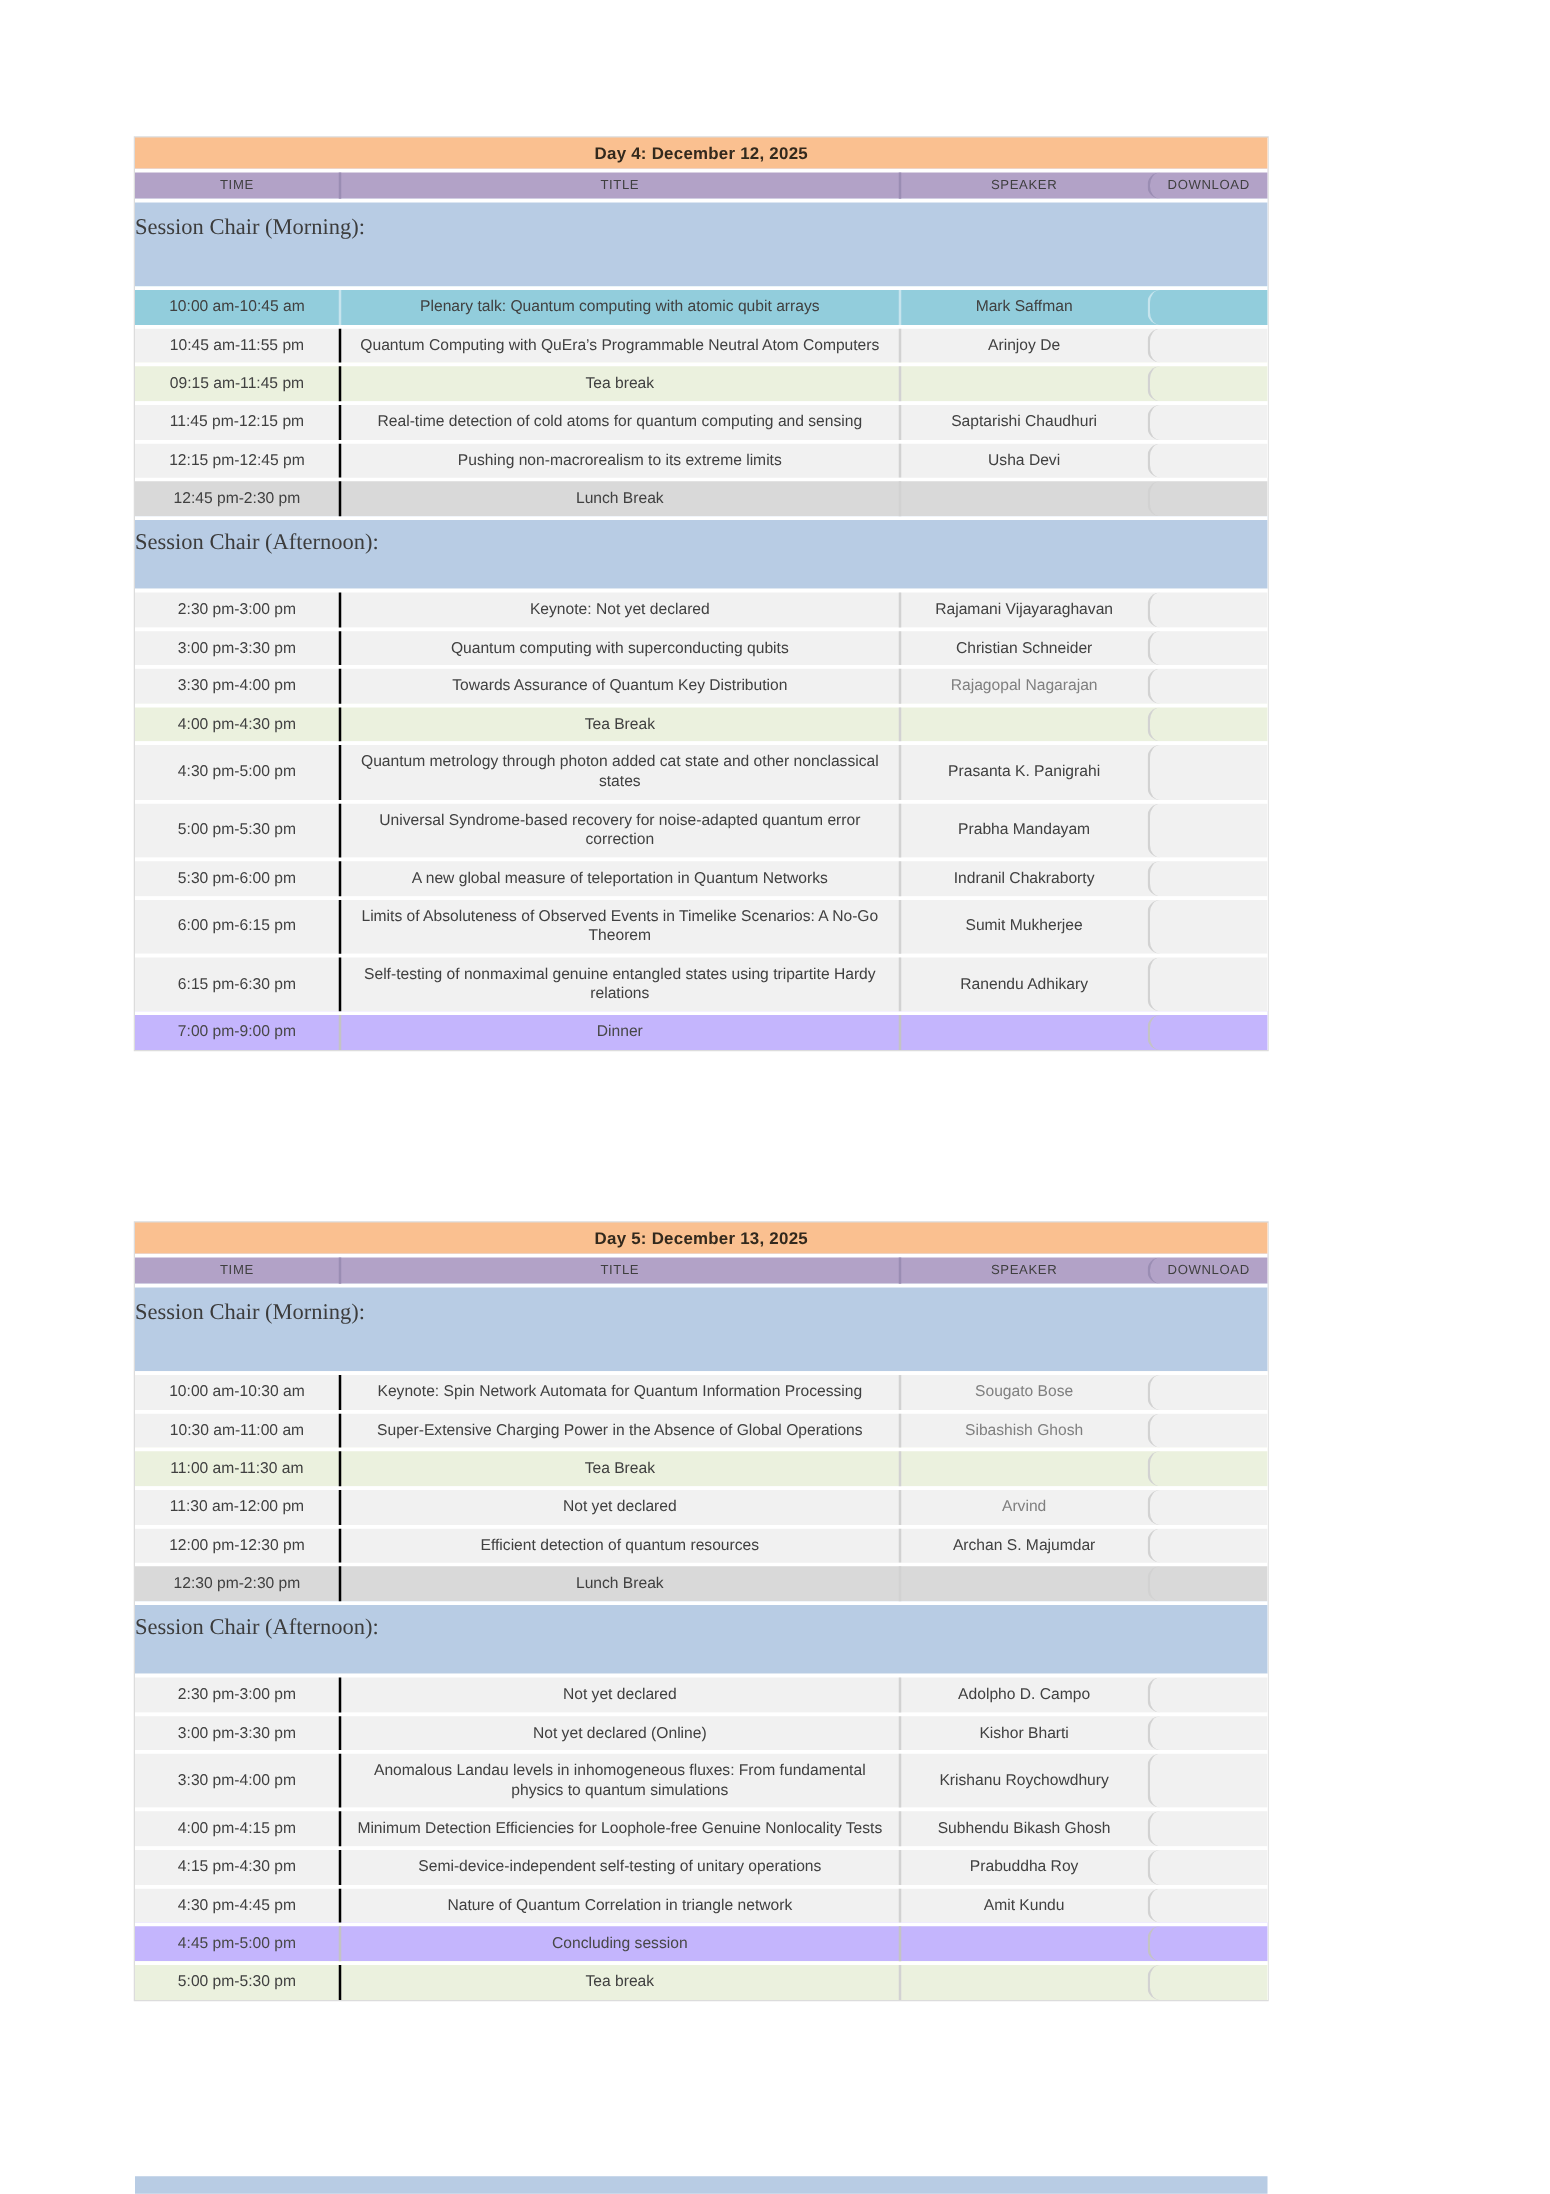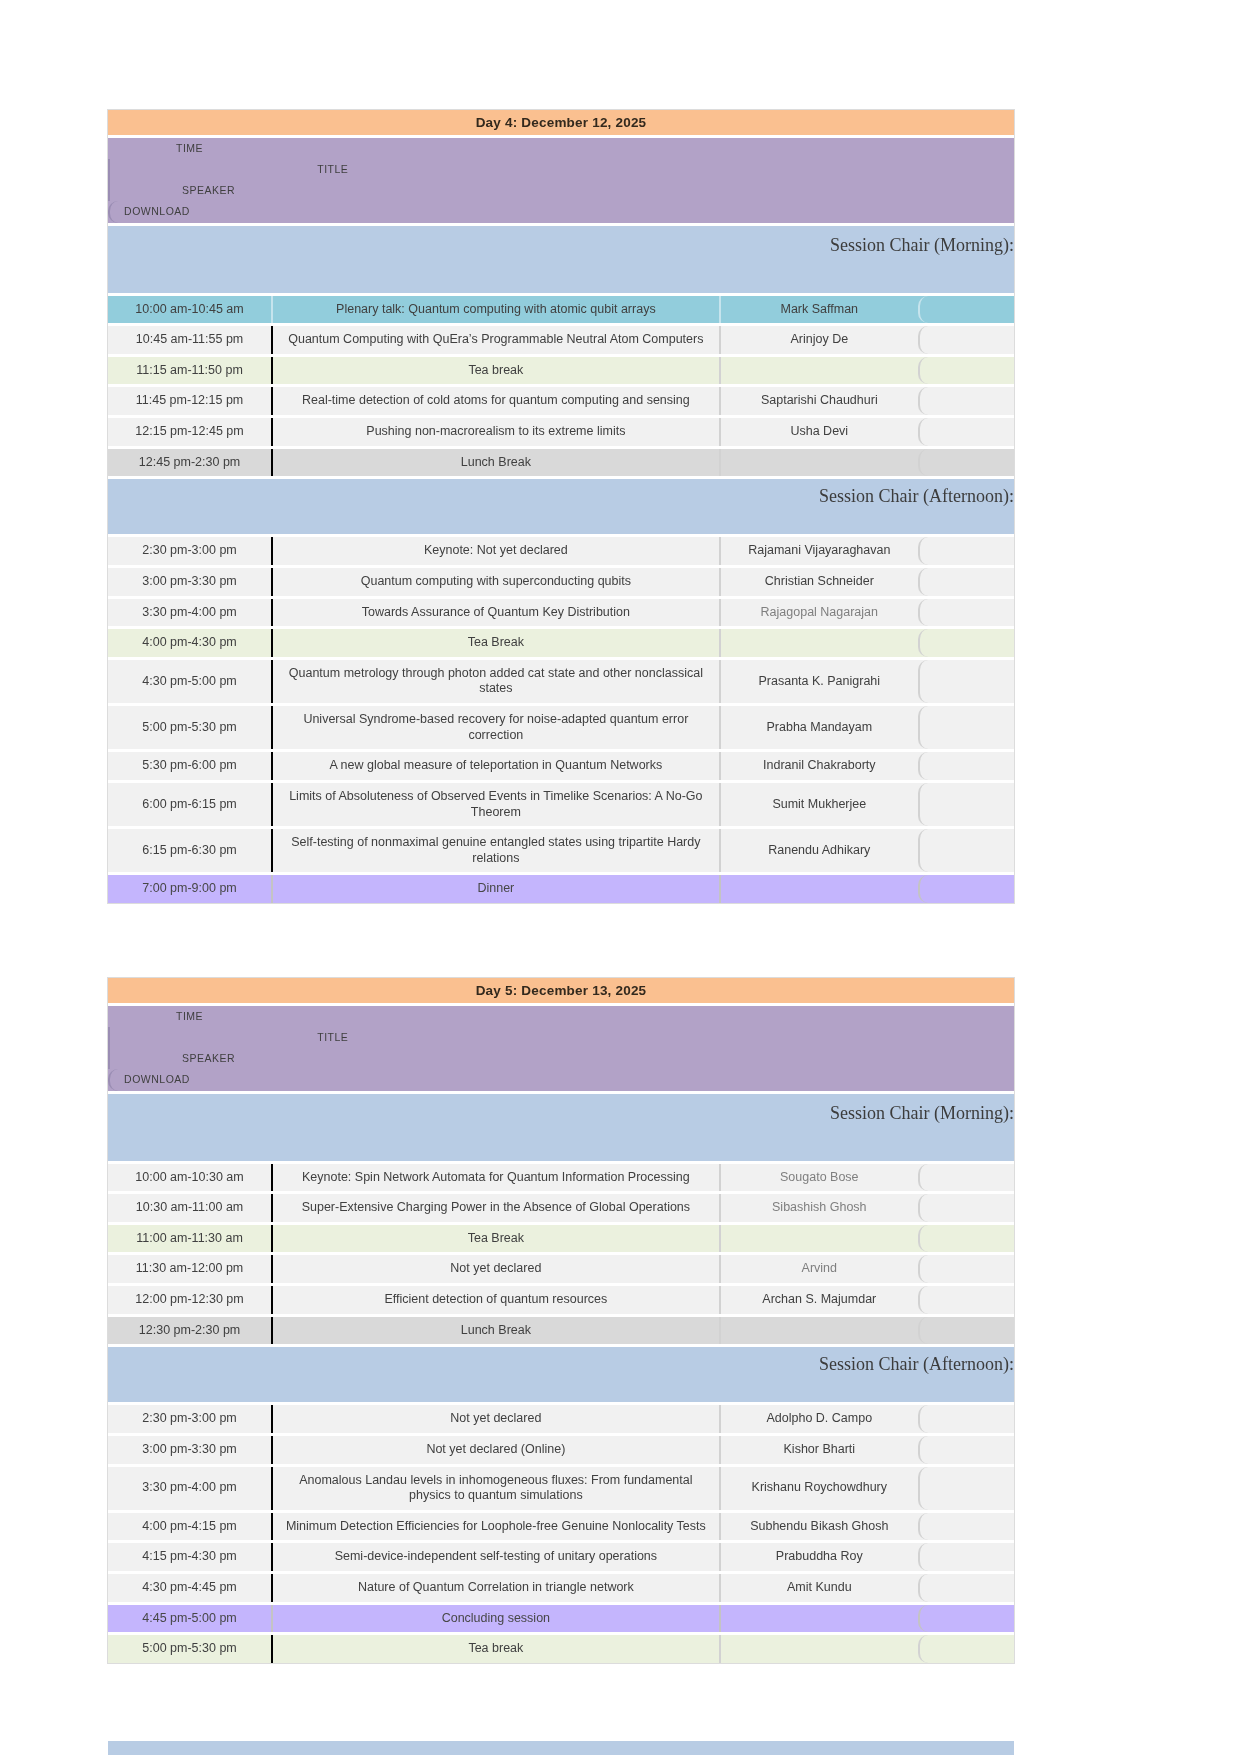--- a/index.html
+++ b/index.html
@@ -9,25 +9,25 @@
   #table-0{top:110px;}
   #table-1{top:978px;}
 
   .trow{display:flex;border-top:3px solid #ffffff;}
   .trow:first-child{border-top:none;}
 
   .day-head{background:#fac090;justify-content:center;align-items:center;
             font-weight:bold;font-size:13.5px;color:#33291d;padding:5px 0;letter-spacing:.2px;}
   .day-head{border-top:none;}
 
-  .col-head{background:#b2a2c7;flex-direction:column;}
+  .col-head{background:#b2a2c7;}
   .col-head .c{font-size:10.5px;color:#3f3f3f;letter-spacing:.5px;padding:4px 2px;
                border-left-color:#9a8db3;}
 
-  .band{background:#b8cce4;justify-content:flex-end;
+  .band{background:#b8cce4;justify-content:flex-start;
         font-family:"Liberation Serif",serif;font-size:18px;color:#3c3c3c;}
   .band-tall{padding:9px 0 37px 0;}
   .band-short{padding:7px 0 27px 0;}
 
   .c{box-sizing:border-box;display:flex;align-items:center;justify-content:center;
      text-align:center;line-height:1.25;}
   .c1{width:18%;}
   .c2{width:49.4%;border-left:2px solid #000000;}
   .c3{width:22%;border-left:2px solid #d2d2d2;}
   .c4{width:10.6%;border-left:2px solid #d2d2d2;border-radius:10px;}
@@ -71,21 +71,21 @@
         <div class="c c3">Mark Saffman</div>
         <div class="c c4"></div>
       </div>
       <div class="trow drow v-normal">
         <div class="c c1">10:45 am-11:55 pm</div>
         <div class="c c2">Quantum Computing with QuEra’s Programmable Neutral Atom Computers</div>
         <div class="c c3">Arinjoy De</div>
         <div class="c c4"></div>
       </div>
       <div class="trow drow v-tea">
-        <div class="c c1">11:15 am-11:50 pm</div>
+        <div class="c c1">09:15 am-11:45 pm</div>
         <div class="c c2">Tea break</div>
         <div class="c c3"></div>
         <div class="c c4"></div>
       </div>
       <div class="trow drow v-normal">
         <div class="c c1">11:45 pm-12:15 pm</div>
         <div class="c c2">Real-time detection of cold atoms for quantum computing and sensing</div>
         <div class="c c3">Saptarishi Chaudhuri</div>
         <div class="c c4"></div>
       </div>

